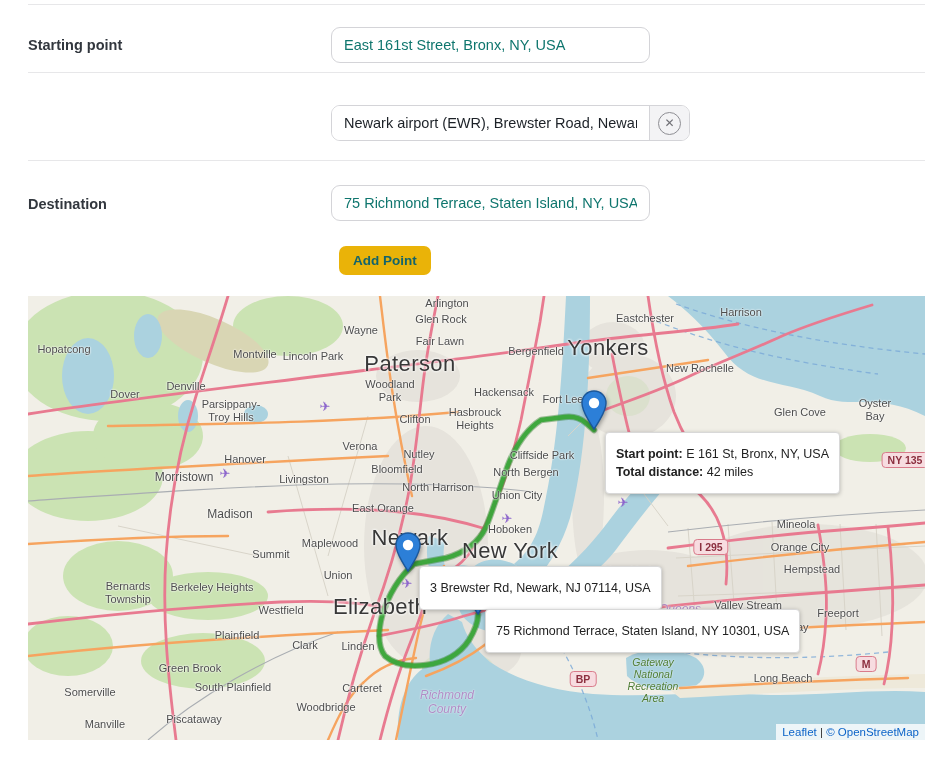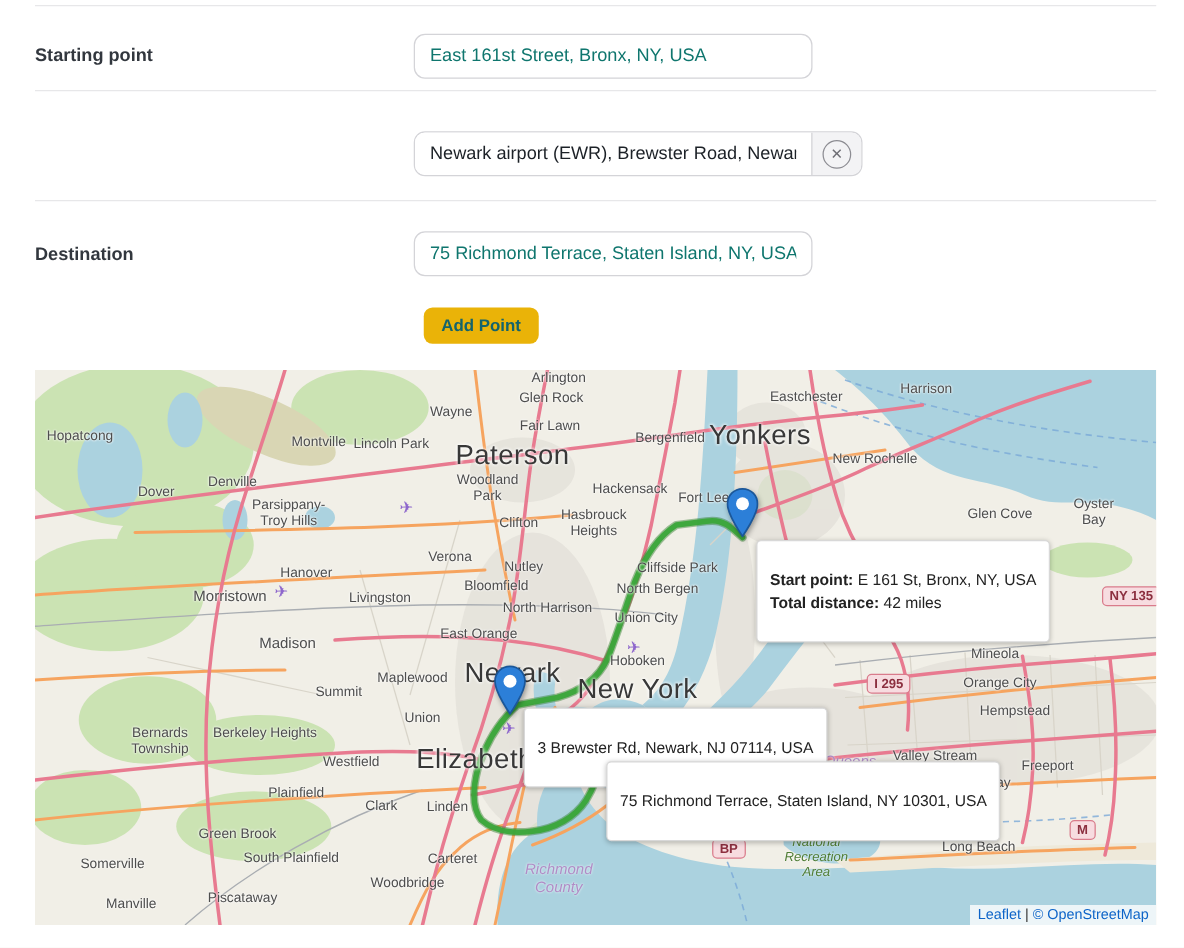--- a/index.html
+++ b/index.html
@@ -42,21 +42,21 @@
 
   .shield { position:absolute; transform:translate(-50%,-50%);
     background:#f7dce0; border:1.5px solid #d97b8b; border-radius:4px; color:#8c2f3f;
     font-size:10.5px; font-weight:700; padding:1px 5px; white-space:nowrap; }
   .plane { position:absolute; transform:translate(-50%,-50%); color:#8d66cc; font-size:13px; }
 
   .pin { position:absolute; width:26px; height:40px; z-index:5; cursor:pointer;
     filter:drop-shadow(1px 2px 2px rgba(0,0,0,.35)); }
 
   .tooltip { position:absolute; z-index:8; background:#ffffff; border:1px solid #d8d8d8;
-    border-radius:4px; box-shadow:0 1px 4px rgba(0,0,0,.25); padding:22px 10px;
+    border-radius:4px; box-shadow:0 1px 4px rgba(0,0,0,.25); padding:12px 10px;
     font-size:12.5px; color:#222; white-space:nowrap; line-height:1.45; }
   .tooltip b { font-weight:700; }
 
   .attribution { position:absolute; right:0; bottom:0; z-index:9;
     background:rgba(255,255,255,.78); padding:2px 6px; font-size:11.5px; color:#333; }
   .attribution a { color:#0d64c8; text-decoration:none; }
 </style>
 </head>
 <body>
 
@@ -264,21 +264,21 @@
         <span class="mlabel ghost" style="left: 600px; top: 276px;">New York</span>
         <span class="mlabel ghost" style="left: 652px; top: 314px;">Queens</span>
         <span class="mlabel ghost" style="left: 419px; top: 407px;">Richmond
 County</span>
         <span class="mlabel water" style="left: 475px; top: 303px;">Upper</span>
         <span class="mlabel water" style="left: 481px; top: 316px;">New York</span>
         <span class="mlabel park" style="left: 625px; top: 384px;">Gateway
 National
 Recreation
 Area</span>
-        <span class="shield" style="left: 877px; top: 164px; margin-top: 17px;">NY 135</span>
+        <span class="shield" style="left: 877px; top: 164px;">NY 135</span>
         <span class="shield" style="left: 683px; top: 251px;">I 295</span>
         <span class="shield" style="left: 555px; top: 383px;">BP</span>
         <span class="shield" style="left: 838px; top: 368px;">M</span>
         <span class="plane" style="left: 297px; top: 110px;">✈</span>
         <span class="plane" style="left: 197px; top: 177px;">✈</span>
         <span class="plane" style="left: 479px; top: 222px;">✈</span>
         <span class="plane" style="left: 595px; top: 206px;">✈</span>
         <span class="plane" style="left: 379px; top: 287px;">✈</span>
       </div>
 

